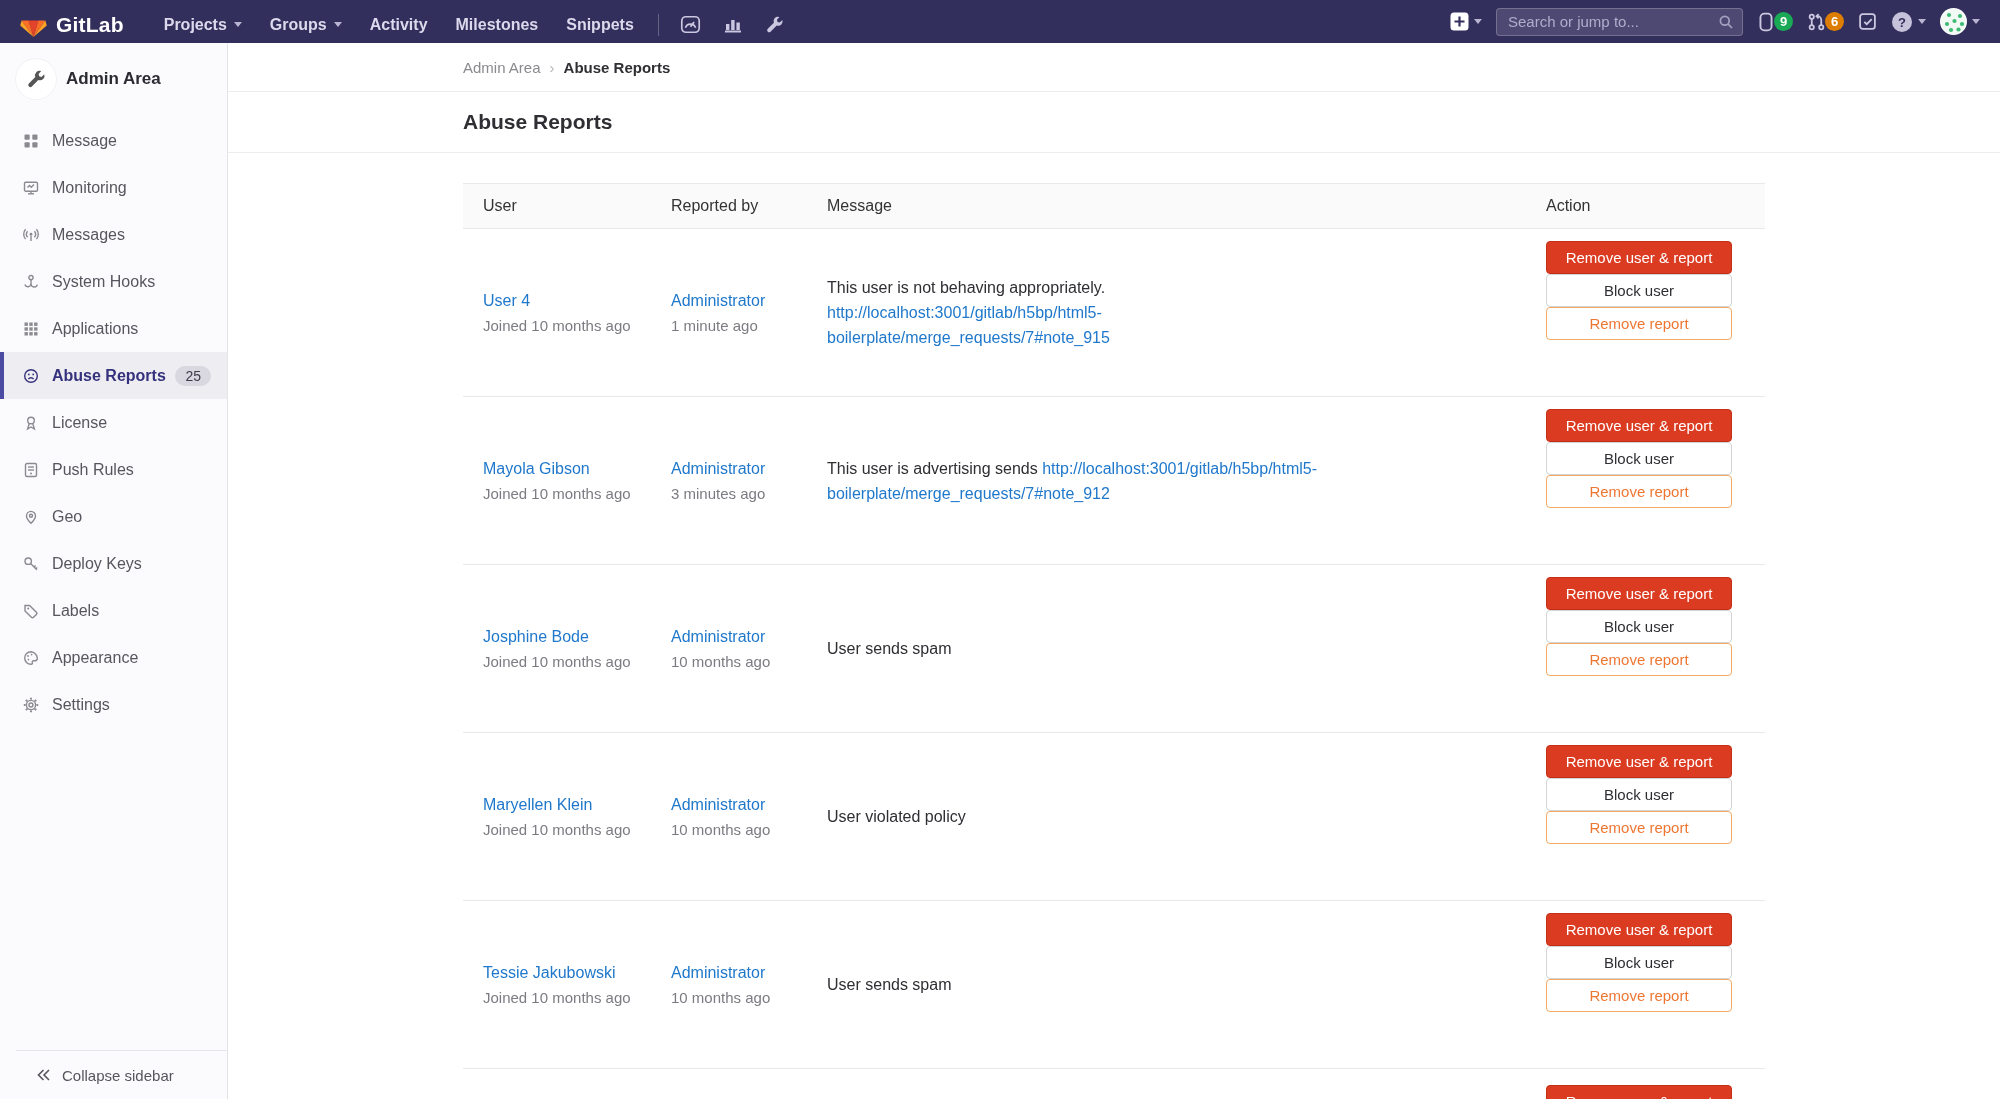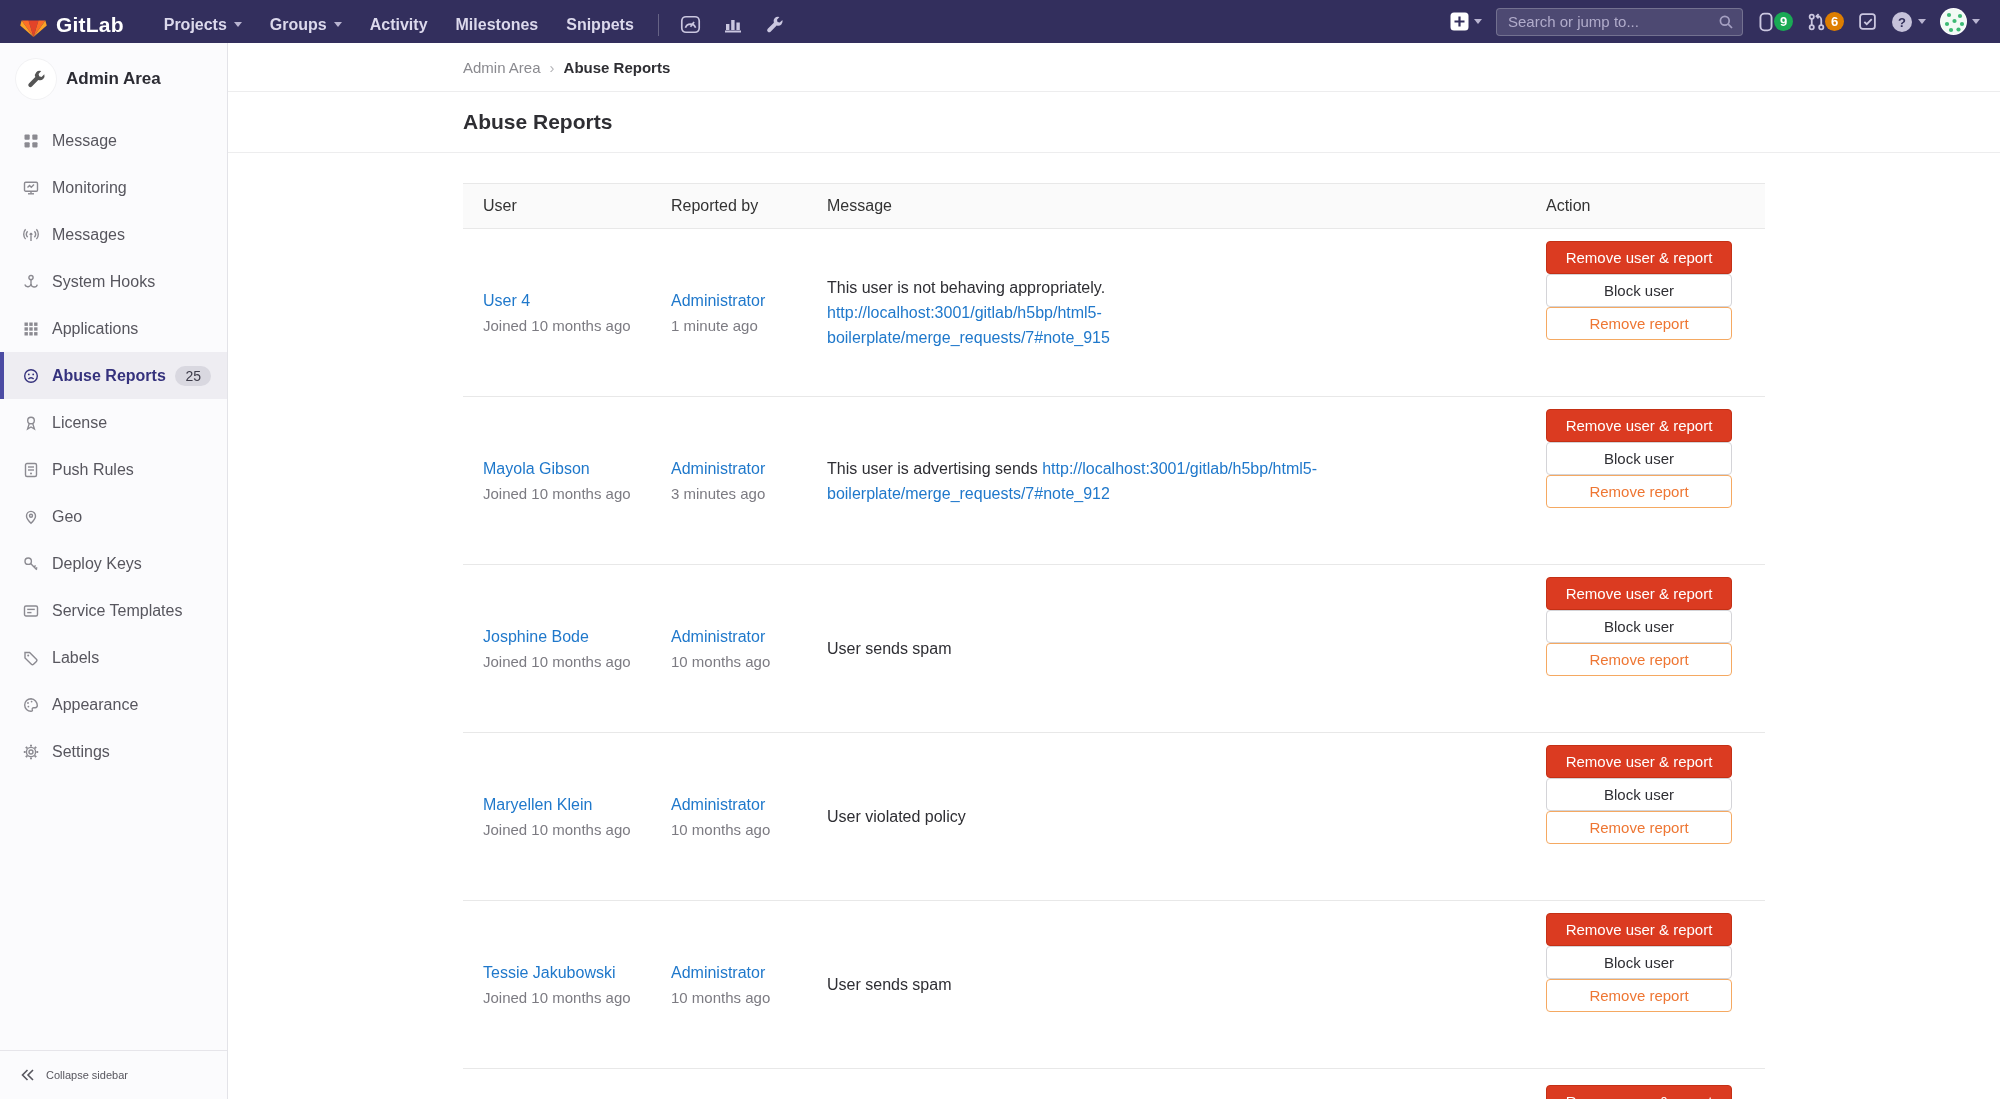--- a/index.html
+++ b/index.html
@@ -40,22 +40,22 @@
   .sb-header { display:flex; align-items:center; padding:16px 16px 18px 16px; }
   .sb-avatar { width:40px; height:40px; border-radius:50%; background:#fff; display:flex; align-items:center; justify-content:center; color:#555; box-shadow:0 0 0 1px rgba(0,0,0,.04); }
   .sb-title { font-size:17px; font-weight:700; color:#2b2b33; margin-left:10px; }
   .sb-item { display:flex; align-items:center; height:47px; padding-left:22px; cursor:pointer;
              color:#57565e; font-size:16px; }
   .sb-item .sb-icon { width:18px; display:flex; justify-content:center; color:#8b8a91; margin-right:12px; flex:none; }
   .sb-item.active { background:#eeedf2; border-left:4px solid #4b4ba3; padding-left:18px; color:#35327d; font-weight:600; }
   .sb-item.active .sb-icon { color:#35327d; }
   .sb-badge { margin-left:auto; margin-right:16px; background:#d9d8e0; color:#3c3b49; font-size:14px; font-weight:400;
               border-radius:10px; padding:2px 10px; }
-  .sb-collapse { position:absolute; bottom:0; left:0; width:100%; height:49px; border-top:1px solid #e6e5ea;
-                 display:flex; align-items:center; padding-left:20px; gap:11px; color:#57565e; font-size:11px; cursor:pointer; }
+  .sb-collapse { position:absolute; bottom:0; left:16px; width:100%; height:49px; border-top:1px solid #e6e5ea;
+                 display:flex; align-items:center; padding-left:20px; gap:11px; color:#57565e; font-size:15px; cursor:pointer; }
 
   
   .content { position:absolute; top:43px; left:228px; right:0; bottom:0; background:#fff; overflow:hidden; }
   .container { width:1302px; margin:0 auto; }
   .breadcrumb-bar { height:49px; border-bottom:1px solid #ededee; display:flex; align-items:center; }
   .breadcrumb { display:flex; align-items:center; gap:9px; font-size:15px; }
   .crumb-parent { color:#8a8a8f; cursor:pointer; }
   .crumb-sep { color:#b4b4b8; font-size:15px; }
   .crumb-current { color:#2e2e33; font-weight:600; }
   .title-bar { height:61px; display:flex; align-items:center; border-bottom:1px solid #ededee; }
@@ -339,30 +339,20 @@
         <svg width="16" height="16" viewBox="0 0 16 16" fill="none" stroke="currentColor" stroke-width="1.4">
           <circle cx="5.2" cy="5.2" r="3.2"></circle>
           <line x1="7.6" y1="7.6" x2="13.8" y2="13.8"></line>
           <line x1="11" y1="11" x2="12.6" y2="9.4"></line>
           <line x1="12.8" y1="12.8" x2="14.2" y2="11.4"></line>
         </svg>
       </span>
         <span>Deploy Keys</span>
     </div>
 
-    <div class="sb-item">
-      <span class="sb-icon">
-        <svg width="16" height="16" viewBox="0 0 16 16" fill="none" stroke="currentColor" stroke-width="1.4">
-          <rect x="1.5" y="3" width="13" height="10" rx="1.5"></rect>
-          <line x1="4.2" y1="6.4" x2="11.8" y2="6.4"></line>
-            <line x1="4.2" y1="9.6" x2="8.5" y2="9.6"></line>
-        </svg>
-      </span>
-        <span>Service Templates</span>
-    </div>
 
     <div class="sb-item">
       <span class="sb-icon">
         <svg width="16" height="16" viewBox="0 0 16 16" fill="none" stroke="currentColor" stroke-width="1.4">
           <path d="M2 2.5h4.6L13.4 9.3a1.5 1.5 0 0 1 0 2.1l-2.9 2.9a1.5 1.5 0 0 1-2.1 0L2 7.9V2.5z"></path>
           <circle cx="5.2" cy="5.6" r="1" fill="currentColor" stroke="none"></circle>
         </svg>
       </span>
         <span>Labels</span>
     </div>

